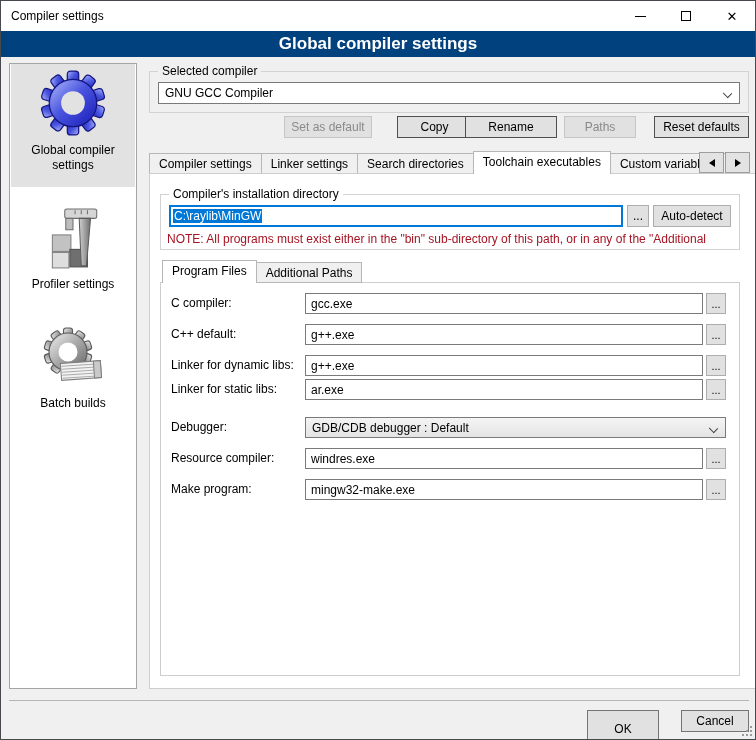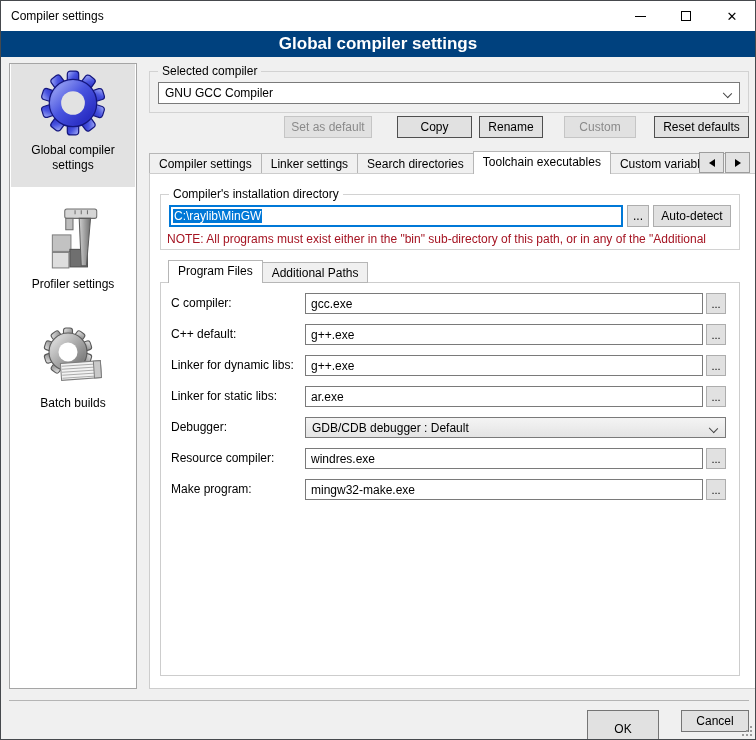--- a/index.html
+++ b/index.html
@@ -40,21 +40,21 @@
   .combo.gray{background:linear-gradient(#f4f4f4,#e4e4e4);}
   .fs-compiler .combo{position:absolute;left:8px;right:8px;top:10px;}
   
   .btn{display:flex;align-items:center;justify-content:center;height:22px;background:#e1e1e1;border:1px solid #adadad;cursor:pointer;}
   .btn.strong{border-color:#4f4f4f;}
   .btn.disabled{color:#8a8a8a;border-color:#c5c5c5;cursor:default;}
   .cbt-row{position:absolute;top:59px;left:0;width:600px;height:22px;}
   .cbt-row .btn{position:absolute;top:0;}
   .b-setdef{left:135px;width:88px;}
   .b-copy{left:248px;width:75px;}
-  .b-rename{left:330px;width:64px;}
+  .b-rename{left:316px;width:92px;}
   .b-delete{left:415px;width:72px;}
   .b-reset{left:505px;width:95px;}
   
   .tabstrip{position:absolute;left:0;top:94px;width:600px;height:23px;display:flex;align-items:flex-end;white-space:nowrap;overflow:hidden;}
   .tab{height:21px;line-height:20px;padding:0 9px;background:#f0f0f0;border:1px solid #b6b6b6;margin-right:-1px;cursor:pointer;flex:0 0 auto;}
   .tab.active{height:23px;background:#fff;border-bottom:none;position:relative;z-index:3;}
   .tab-arrows{position:absolute;top:95px;left:549px;display:flex;z-index:4;}
   .arrow-btn{width:25px;height:21px;background:#e3e3e3;border:1px solid #9d9d9d;display:flex;align-items:center;justify-content:center;cursor:pointer;margin-left:1px;}
   .tri{width:0;height:0;border-style:solid;}
   .tri.left{border-width:4px 6px 4px 0;border-color:transparent #000 transparent transparent;}
@@ -62,28 +62,28 @@
   
   .page{position:absolute;left:0;top:116px;width:708px;height:516px;background:#fff;border:1px solid #cdcdcd;z-index:1;}
   .fs-dir{left:10px;top:20px;width:580px;height:56px;position:absolute;}
   .dir-row{position:absolute;left:8px;right:8px;top:10px;height:22px;display:flex;gap:4px;border-radius:6px;}
   .install-input{flex:1;height:22px;border:2px solid #0078d7;background:#fff;display:flex;align-items:center;padding:0 2px;overflow:hidden;cursor:text;}
   .install-input .sel{background:#0078d7;color:#fff;padding:0 1px;white-space:pre;}
   .mini-btn{width:22px;height:22px;flex:0 0 auto;}
   .b-autodetect{width:78px;flex:0 0 auto;}
   .note{position:absolute;left:6px;right:2px;top:36px;height:16px;line-height:16px;color:#a51422;white-space:nowrap;overflow:hidden;}
   
-  .subtabstrip{position:absolute;left:18px;top:86px;height:23px;display:flex;align-items:flex-end;z-index:2;}
+  .subtabstrip{position:absolute;left:12px;top:86px;height:23px;display:flex;align-items:flex-end;z-index:2;}
   .subpage{position:absolute;left:10px;top:108px;width:580px;height:394px;background:#fff;border:1px solid #cdcdcd;}
   .frow{position:absolute;left:0;width:100%;height:21px;}
   .frow .flabel{position:absolute;left:10px;top:0;line-height:21px;}
   .frow .finput{position:absolute;left:144px;top:0;width:398px;height:21px;border:1px solid #7a7a7a;background:#fff;padding:0 5px;font-family:"Liberation Sans",sans-serif;font-size:12px;color:#000;}
   .frow .fbrowse{position:absolute;left:545px;top:0;width:20px;height:21px;font-size:11px;}
   .frow .fcombo{position:absolute;left:144px;top:0;width:421px;height:21px;}
-  .r0{top:10px;}.r1{top:41px;}.r2{top:72px;}.r3{top:103px;}.r4{top:134px;}.r5{top:165px;}.r6{top:196px;}
+  .r0{top:10px;}.r1{top:41px;}.r2{top:72px;}.r3{top:96px;}.r4{top:134px;}.r5{top:165px;}.r6{top:196px;}
   
   .footer-sep{position:absolute;left:8px;top:699px;width:740px;height:1px;background:#b5b5b5;}
   .b-ok{position:absolute;left:586px;top:709px;width:72px;height:38px;border-color:#757575;}
   .b-cancel{position:absolute;left:680px;top:709px;width:68px;height:22px;border-color:#757575;}
   .grip{position:absolute;right:3px;bottom:3px;width:10px;height:10px;}
   .grip i{position:absolute;width:2px;height:2px;background:#9b9b9b;}
   .grip .d1{right:0;bottom:0;}.grip .d2{right:4px;bottom:0;}.grip .d3{right:0;bottom:4px;}
   .grip .d4{right:8px;bottom:0;}.grip .d5{right:4px;bottom:4px;}.grip .d6{right:0;bottom:8px;}
 </style>
 </head>
@@ -217,21 +217,21 @@
       <div class="combo">
         <span>GNU GCC Compiler</span>
         <span class="chev"></span>
       </div>
     </div>
 
     <div class="cbt-row">
       <div class="btn disabled b-setdef">Set as default</div>
       <div class="btn strong b-copy">Copy</div>
       <div class="btn strong b-rename">Rename</div>
-      <div class="btn disabled b-delete">Custom</div>
+      <div class="btn disabled b-delete">Paths</div>
       <div class="btn strong b-reset">Reset defaults</div>
     </div>
 
     <div class="tabstrip">
       <div class="tab">Compiler settings</div>
       <div class="tab">Linker settings</div>
       <div class="tab">Search directories</div>
       <div class="tab active">Toolchain executables</div>
       <div class="tab">Custom variables</div>
       <div class="tab">Build options</div>

